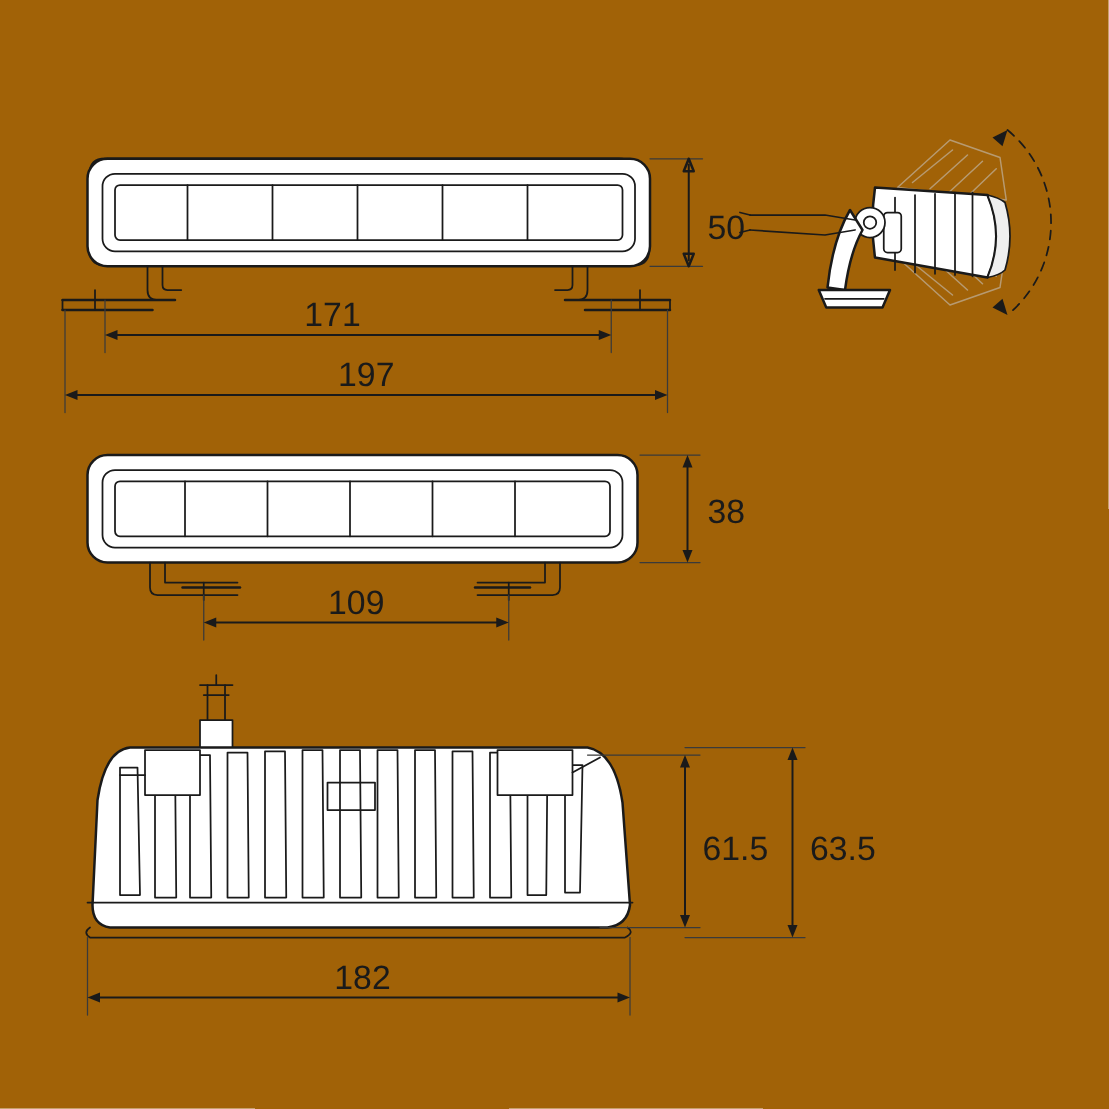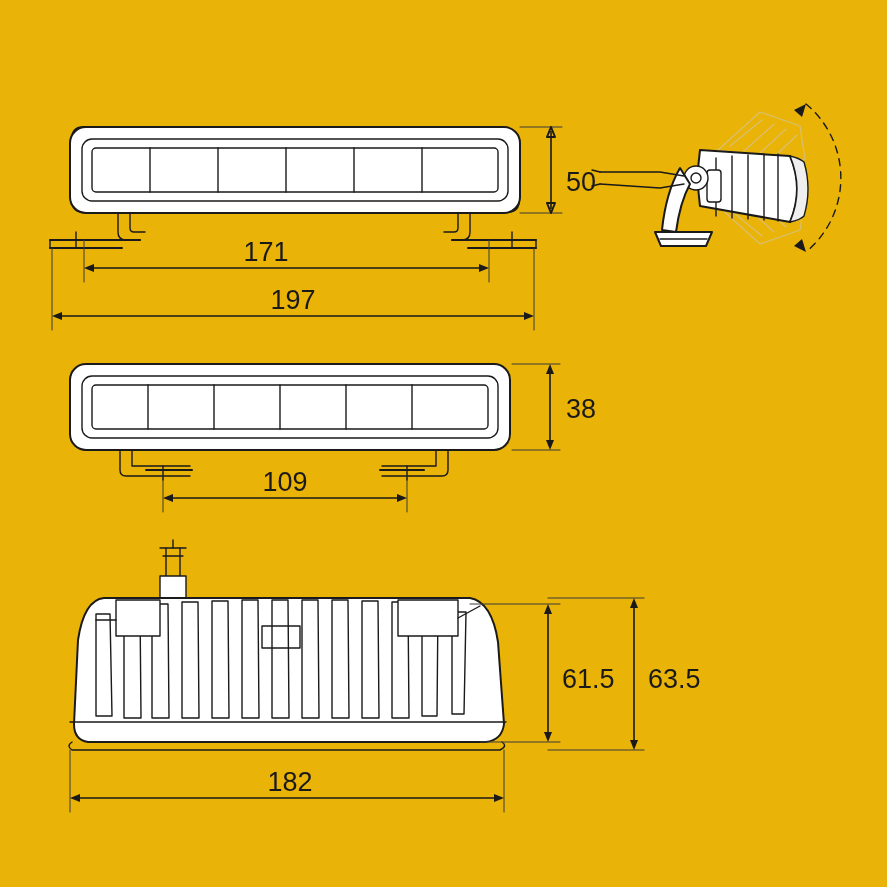--- a/index.html
+++ b/index.html
@@ -7,21 +7,21 @@
     padding: 0;
     background: #ffffff;
   }
   body {
     font-family: "Liberation Sans", sans-serif;
   }
   #sheet {
     position: relative;
     width: 887px;
     height: 887px;
-    background: #eab308;
+    background: #a16207;
     overflow: hidden;
   }
   #sheet svg {
     position: absolute;
     left: 0;
     top: 0;
   }
   .dimtext {
     font-family: "Liberation Sans", sans-serif;
     font-size: 27px;

